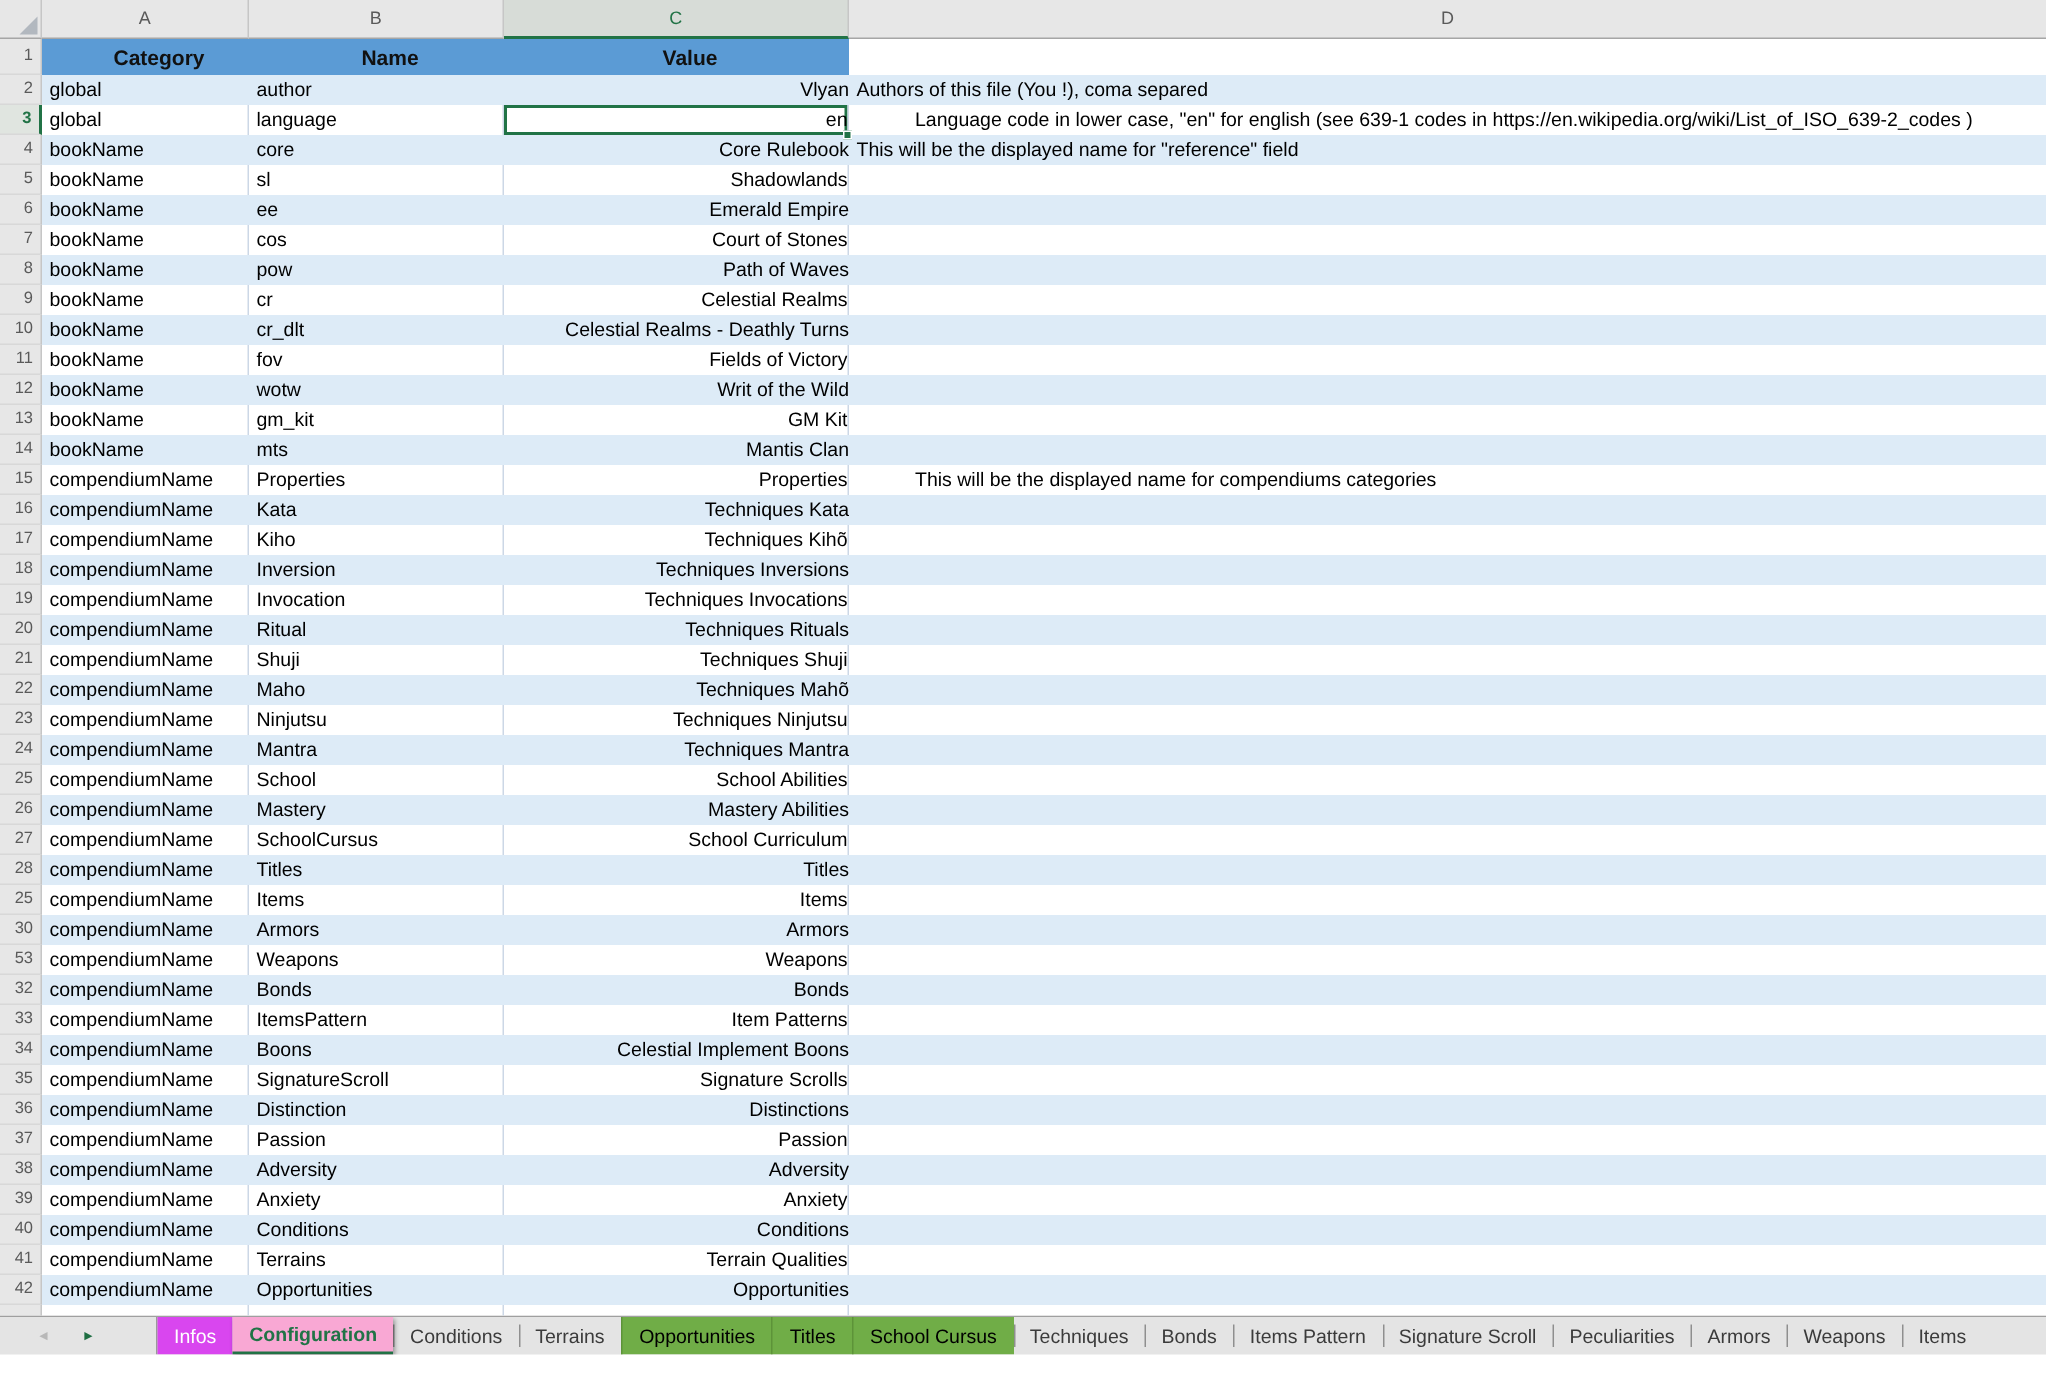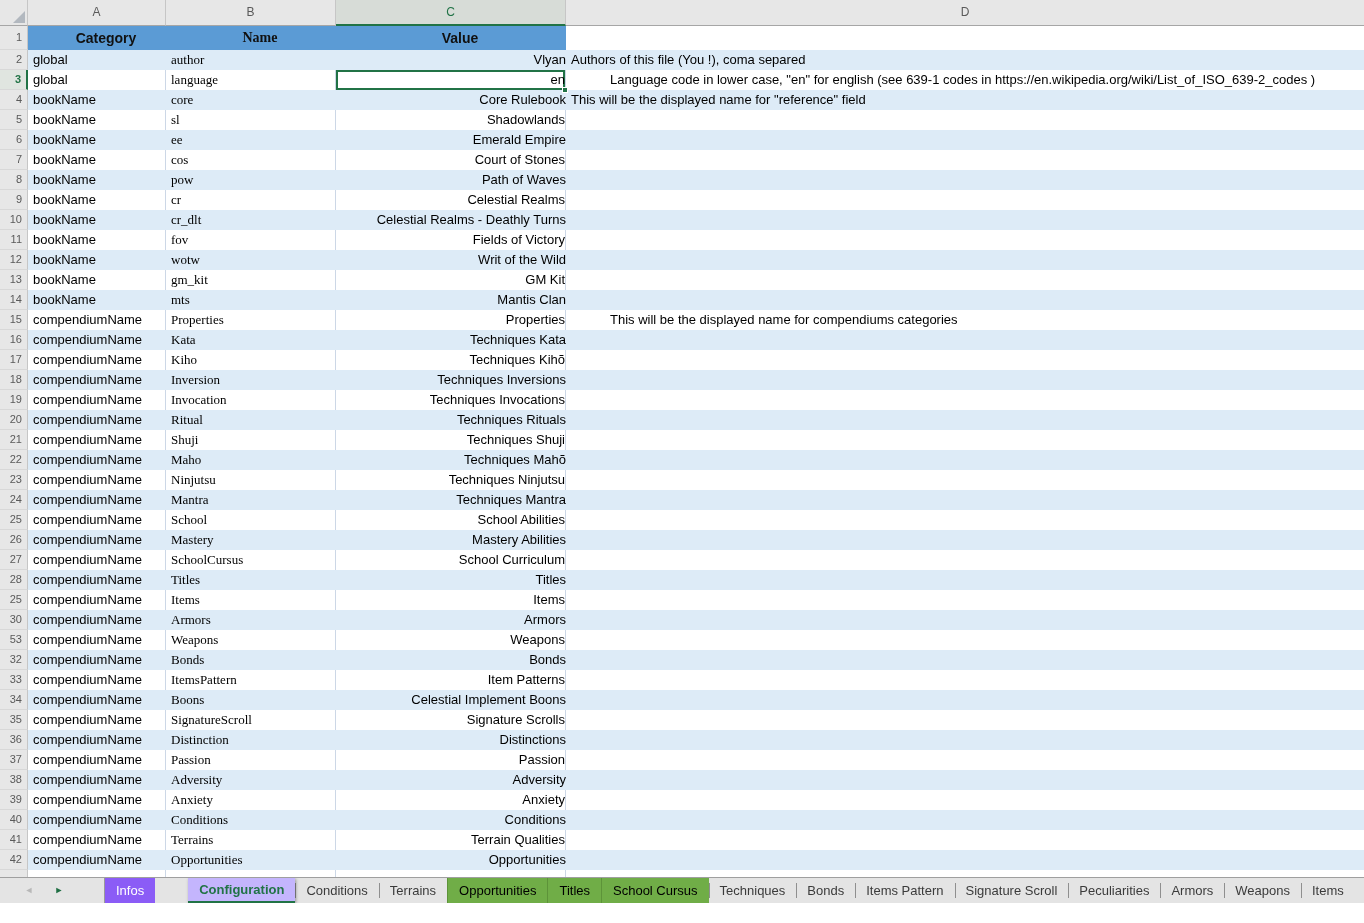--- a/index.html
+++ b/index.html
@@ -24,21 +24,21 @@
   .row { display:flex; height:20px; }
   .header-row { height:24px; }
   .gutter { width:28px; background:#e7e7e7; border-right:1px solid #c6c6c6;
             border-bottom:1px solid #d8d8d8; font-size:11px; color:#5a5a5a;
             text-align:right; padding-right:5px; line-height:19px; flex:none; }
   .header-row .gutter { line-height:23px; }
   .gutter.sel { color:#217346; font-weight:bold; background:#e0e5e0;
                 border-right:2px solid #217346; }
   .cell { padding-left:5px; font-size:13px; color:#000; line-height:20px;
           white-space:nowrap; overflow:hidden; flex:none; }
-  .cell.a { width:138px; } .cell.b { width:170px;font-family:Liberation Serif, serif; } .cell.c { width:230px;text-align:right; } .cell.d { width:798px; }
+  .cell.a { width:138px; } .cell.b { width:170px; } .cell.c { width:230px;text-align:right; } .cell.d { width:798px; }
   .header-row .cell { background:#5b9bd5; font-weight:bold; font-size:14px;
                       text-align:center; line-height:24px; padding-left:18px; color:#111; }
   .row.band .cell { background:#ddebf7; }
   .row.plain .cell { background:#fff; border-right:1px solid #ccd7e6; }
   .row.plain .cell.d { border-right:none;margin-left:39px; }
   .cell.selected { position:relative; z-index:2; overflow:visible;
                    box-shadow: inset 0 0 0 2px #217346; }
   .fill-handle { position:absolute; right:-3px; bottom:-3px; width:6px; height:6px;
                  background:#217346; border:1px solid #fff; }
 
@@ -53,24 +53,24 @@
   .nav { width:30px; text-align:center; line-height:24px; font-size:9px; cursor:default; }
   .nav.prev { color:#b8b8b8; }
   .nav.next { color:#1e6e42; }
   .bar-sep { width:1px; background:#9a9a9a; margin-left:30px; flex:none; }
   .tabs { display:flex; align-items:stretch; }
   .tab { padding:0 11px; line-height:25px; font-size:13px; color:#3b3b3b;
          position:relative; white-space:nowrap; flex:none; }
   .tab.default:not(:first-child)::before { content:""; position:absolute; left:0; top:5px;
          bottom:5px; width:1px; background:#8f8f8f; }
   .tab.green { background:#70ad47; color:#000; border-left:1px solid #5d9339; }
-  .tab.purple { background:#8b5cf6; color:#fff; }
-  .tab.active { background:#c4b5fd; color:#217346; font-weight:bold;
+  .tab.purple { background:#d946ef; color:#fff; }
+  .tab.active { background:#f9a8d4; color:#217346; font-weight:bold;
                 border-bottom:2px solid #217346; line-height:23px;
-                box-shadow:1px 1px 3px rgba(0,0,0,0.35); z-index:2;margin-left:33px; }
+                box-shadow:1px 1px 3px rgba(0,0,0,0.35); z-index:2; }
 </style>
 </head>
 <body>
 
 <div class="app">
 
   <div class="col-headers">
     <div class="corner">
       <div class="tri"></div>
     </div>

